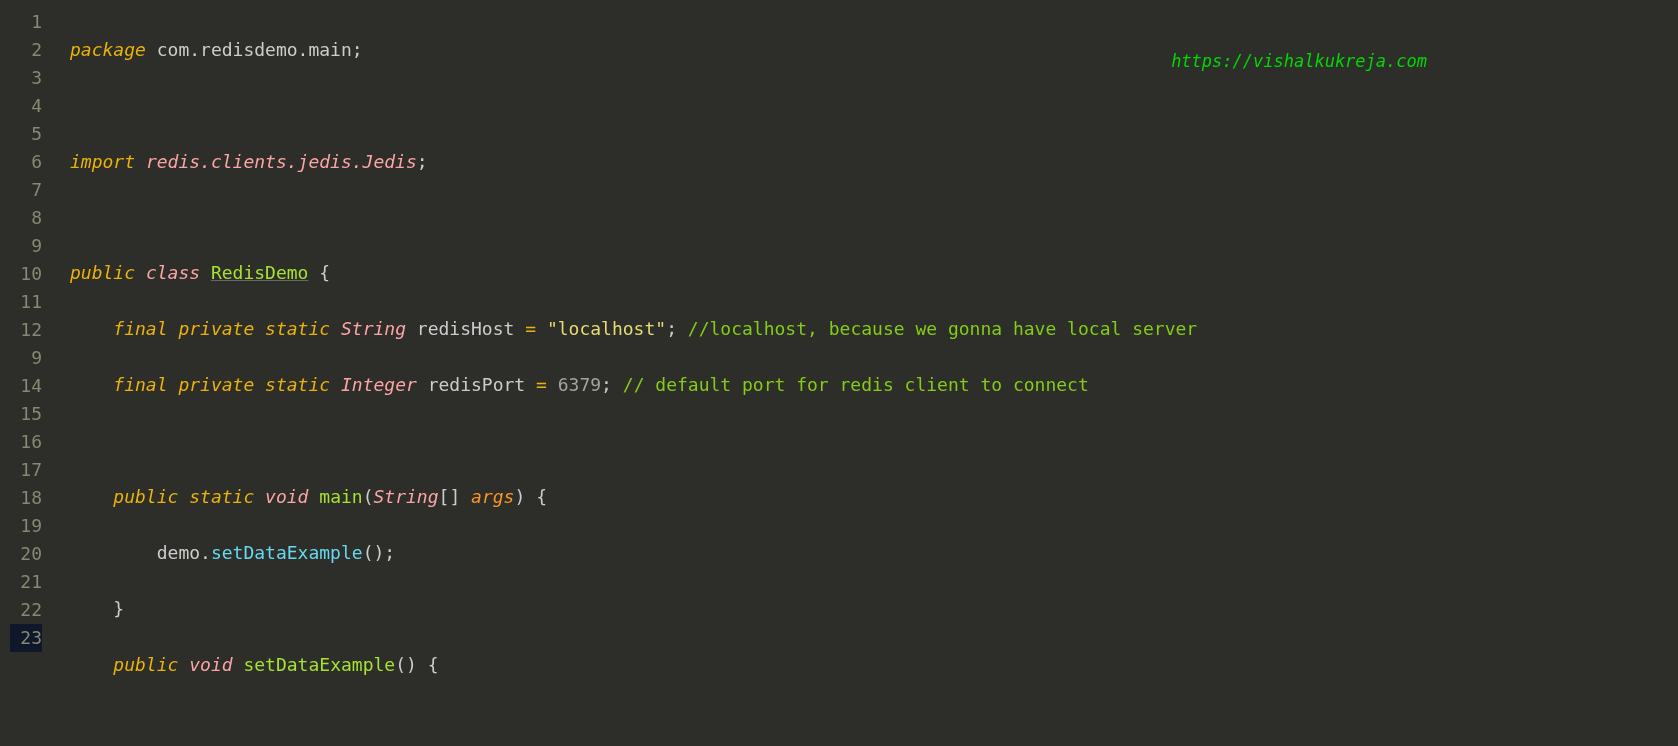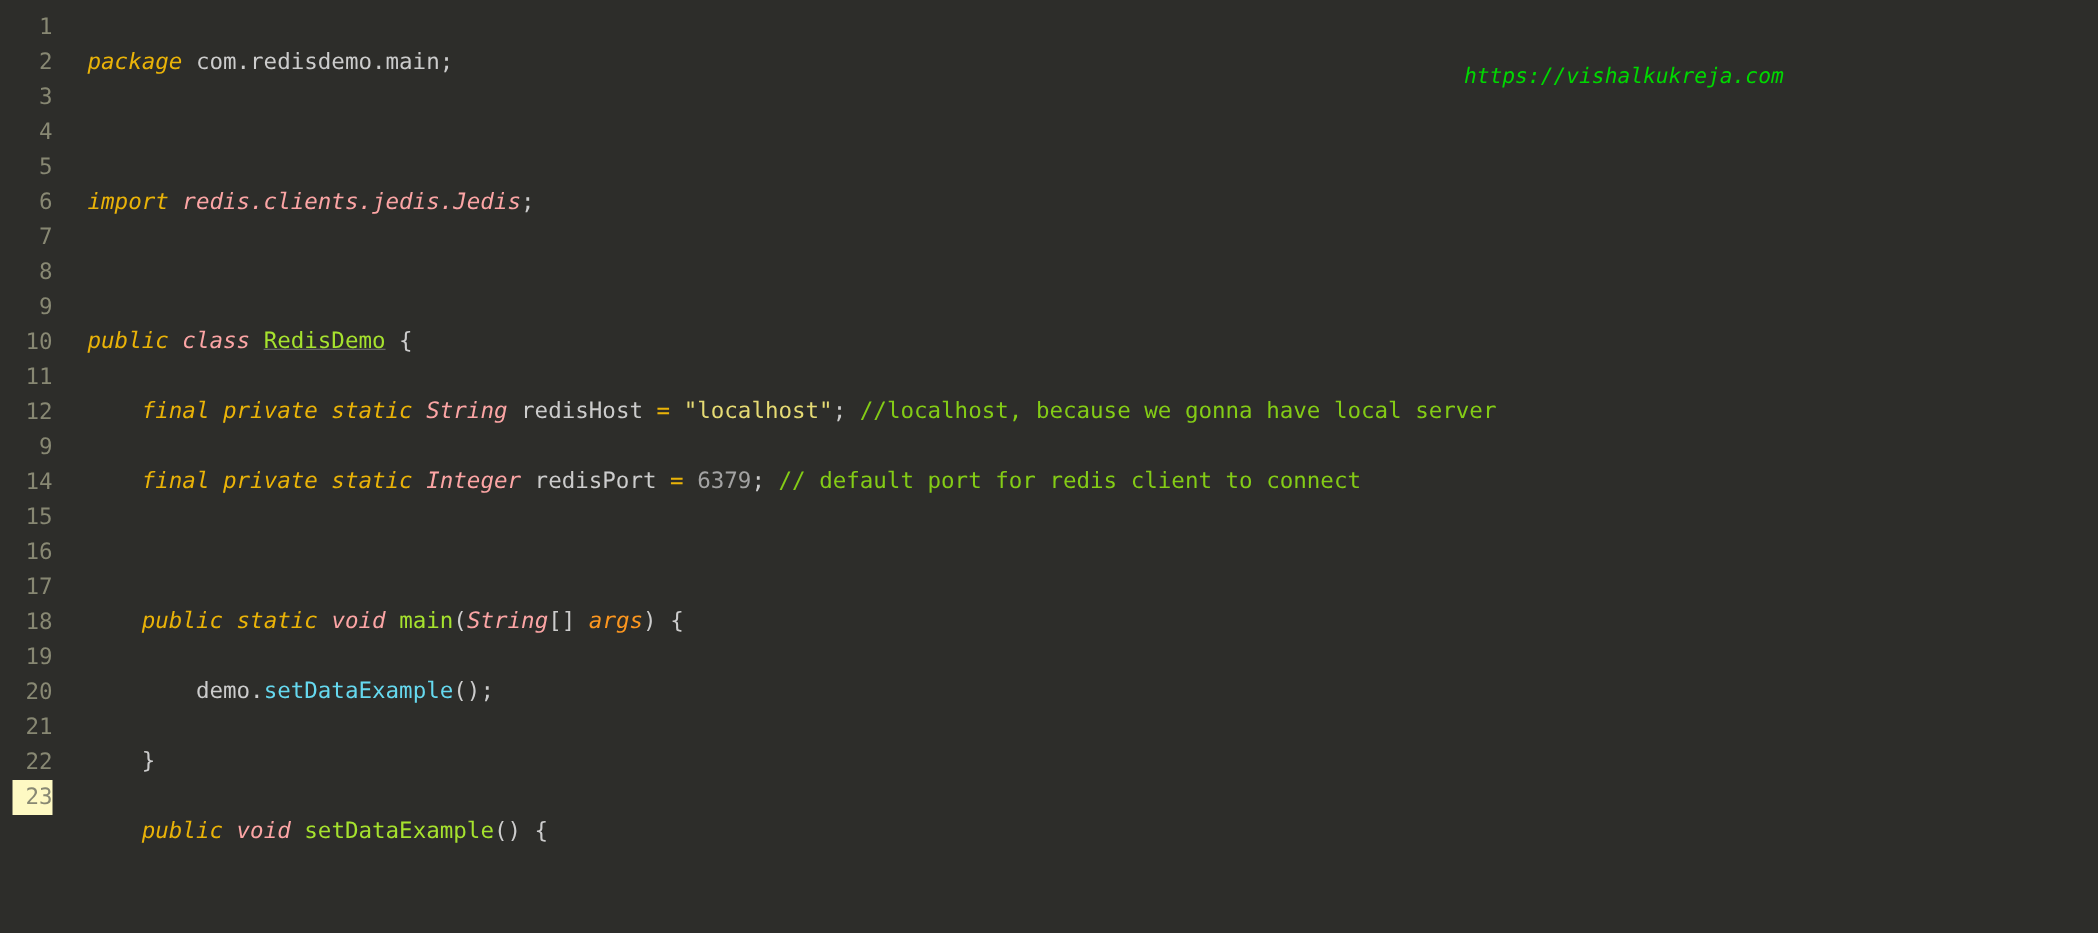--- a/index.html
+++ b/index.html
@@ -29,21 +29,21 @@
       color: #888873;
       user-select: none;
       min-width: 60px;
       padding-right: 18px;
       padding-left: 10px;
     }
     .gutter .line-num {
       height: 28px;
     }
     .gutter .line-num.cursor-line {
-      background: #fef9c3;
+      background: #0f172a;
     }
     .code {
       padding: 8px 0 8px 10px;
       flex: 1;
       white-space: pre;
     }
     .code .line {
       height: 28px;
     }
     .watermark {

